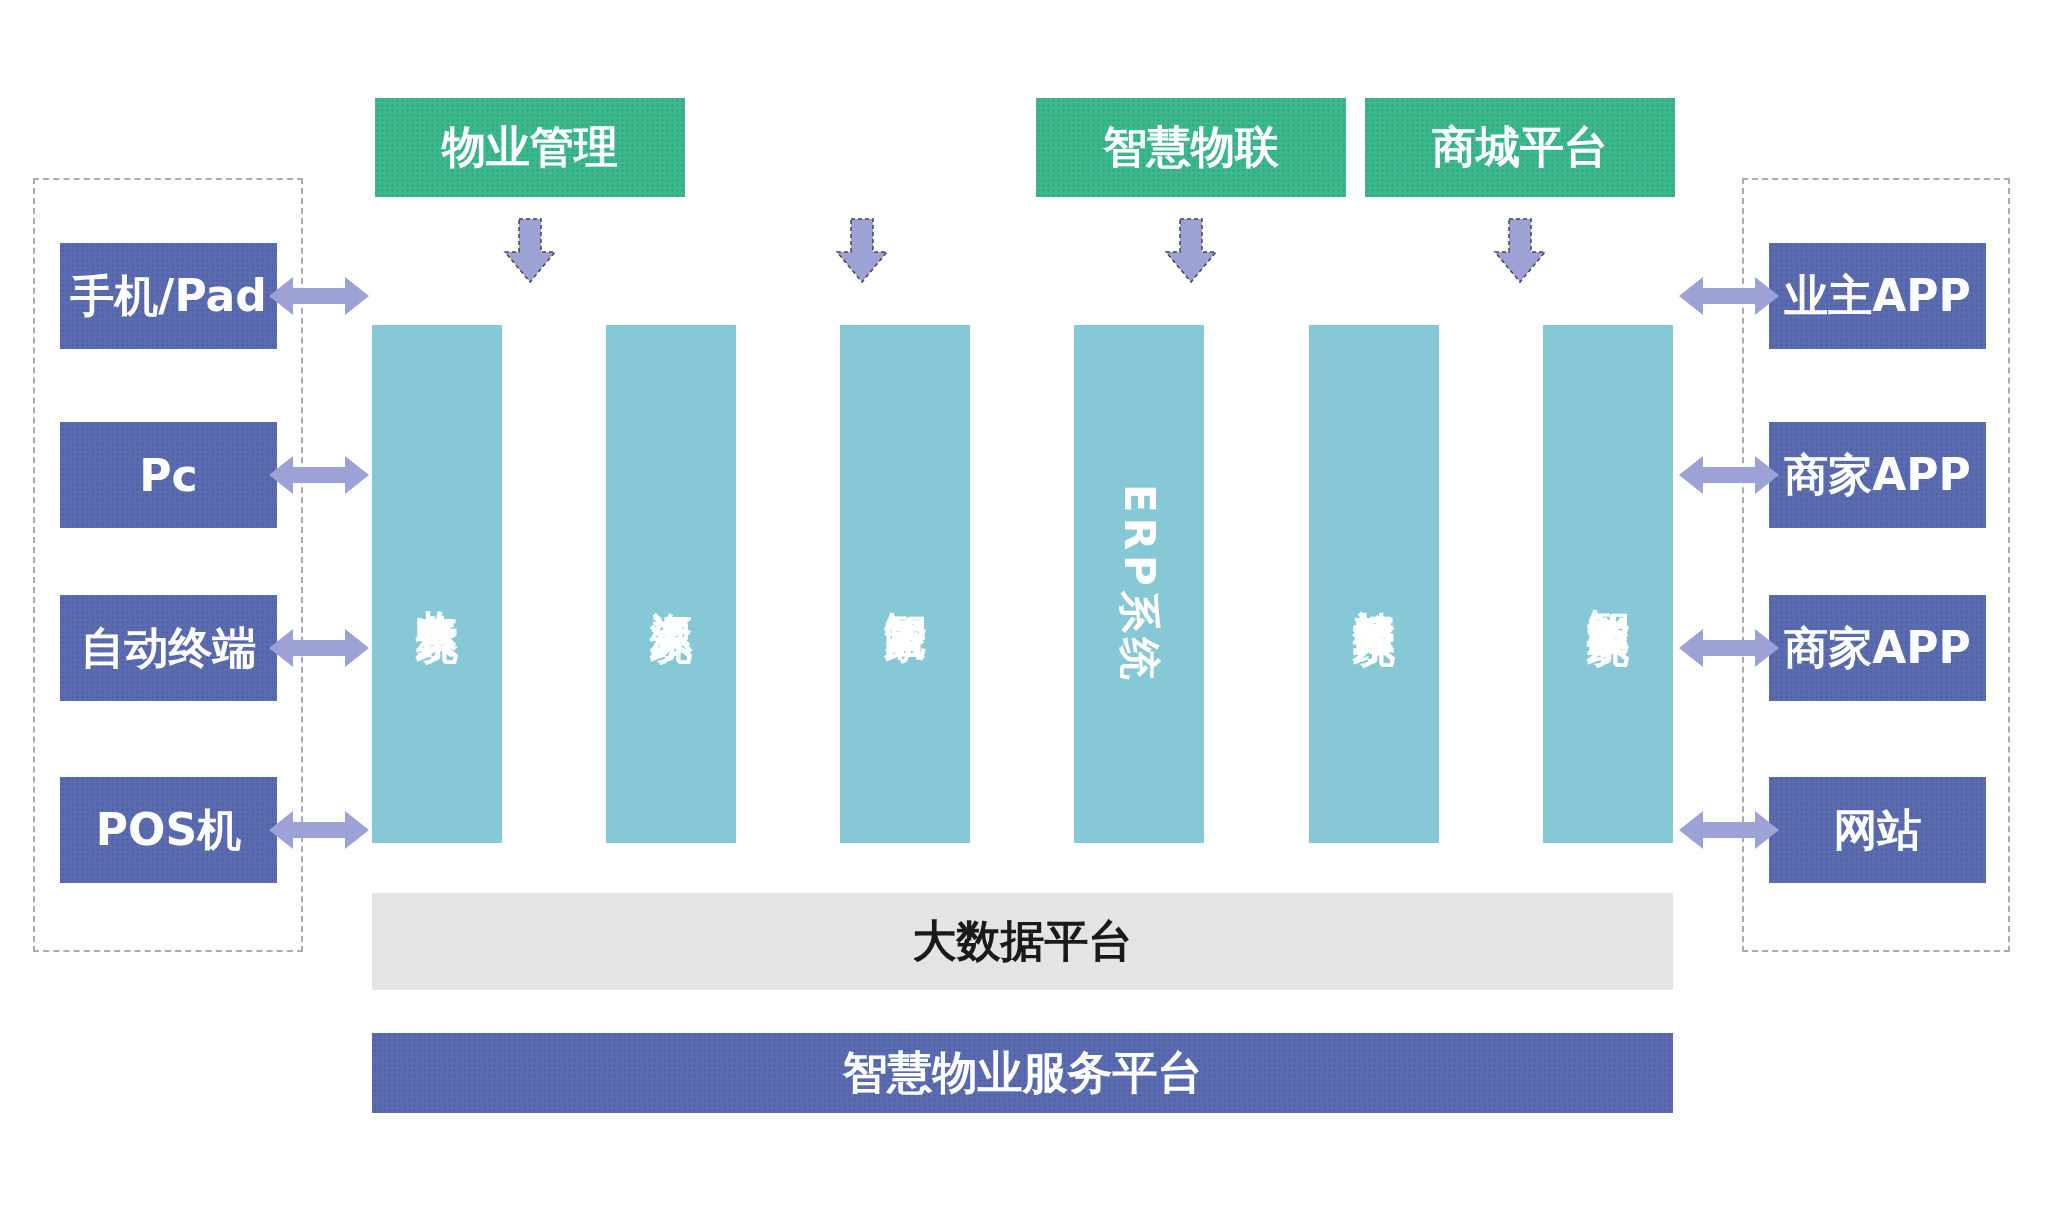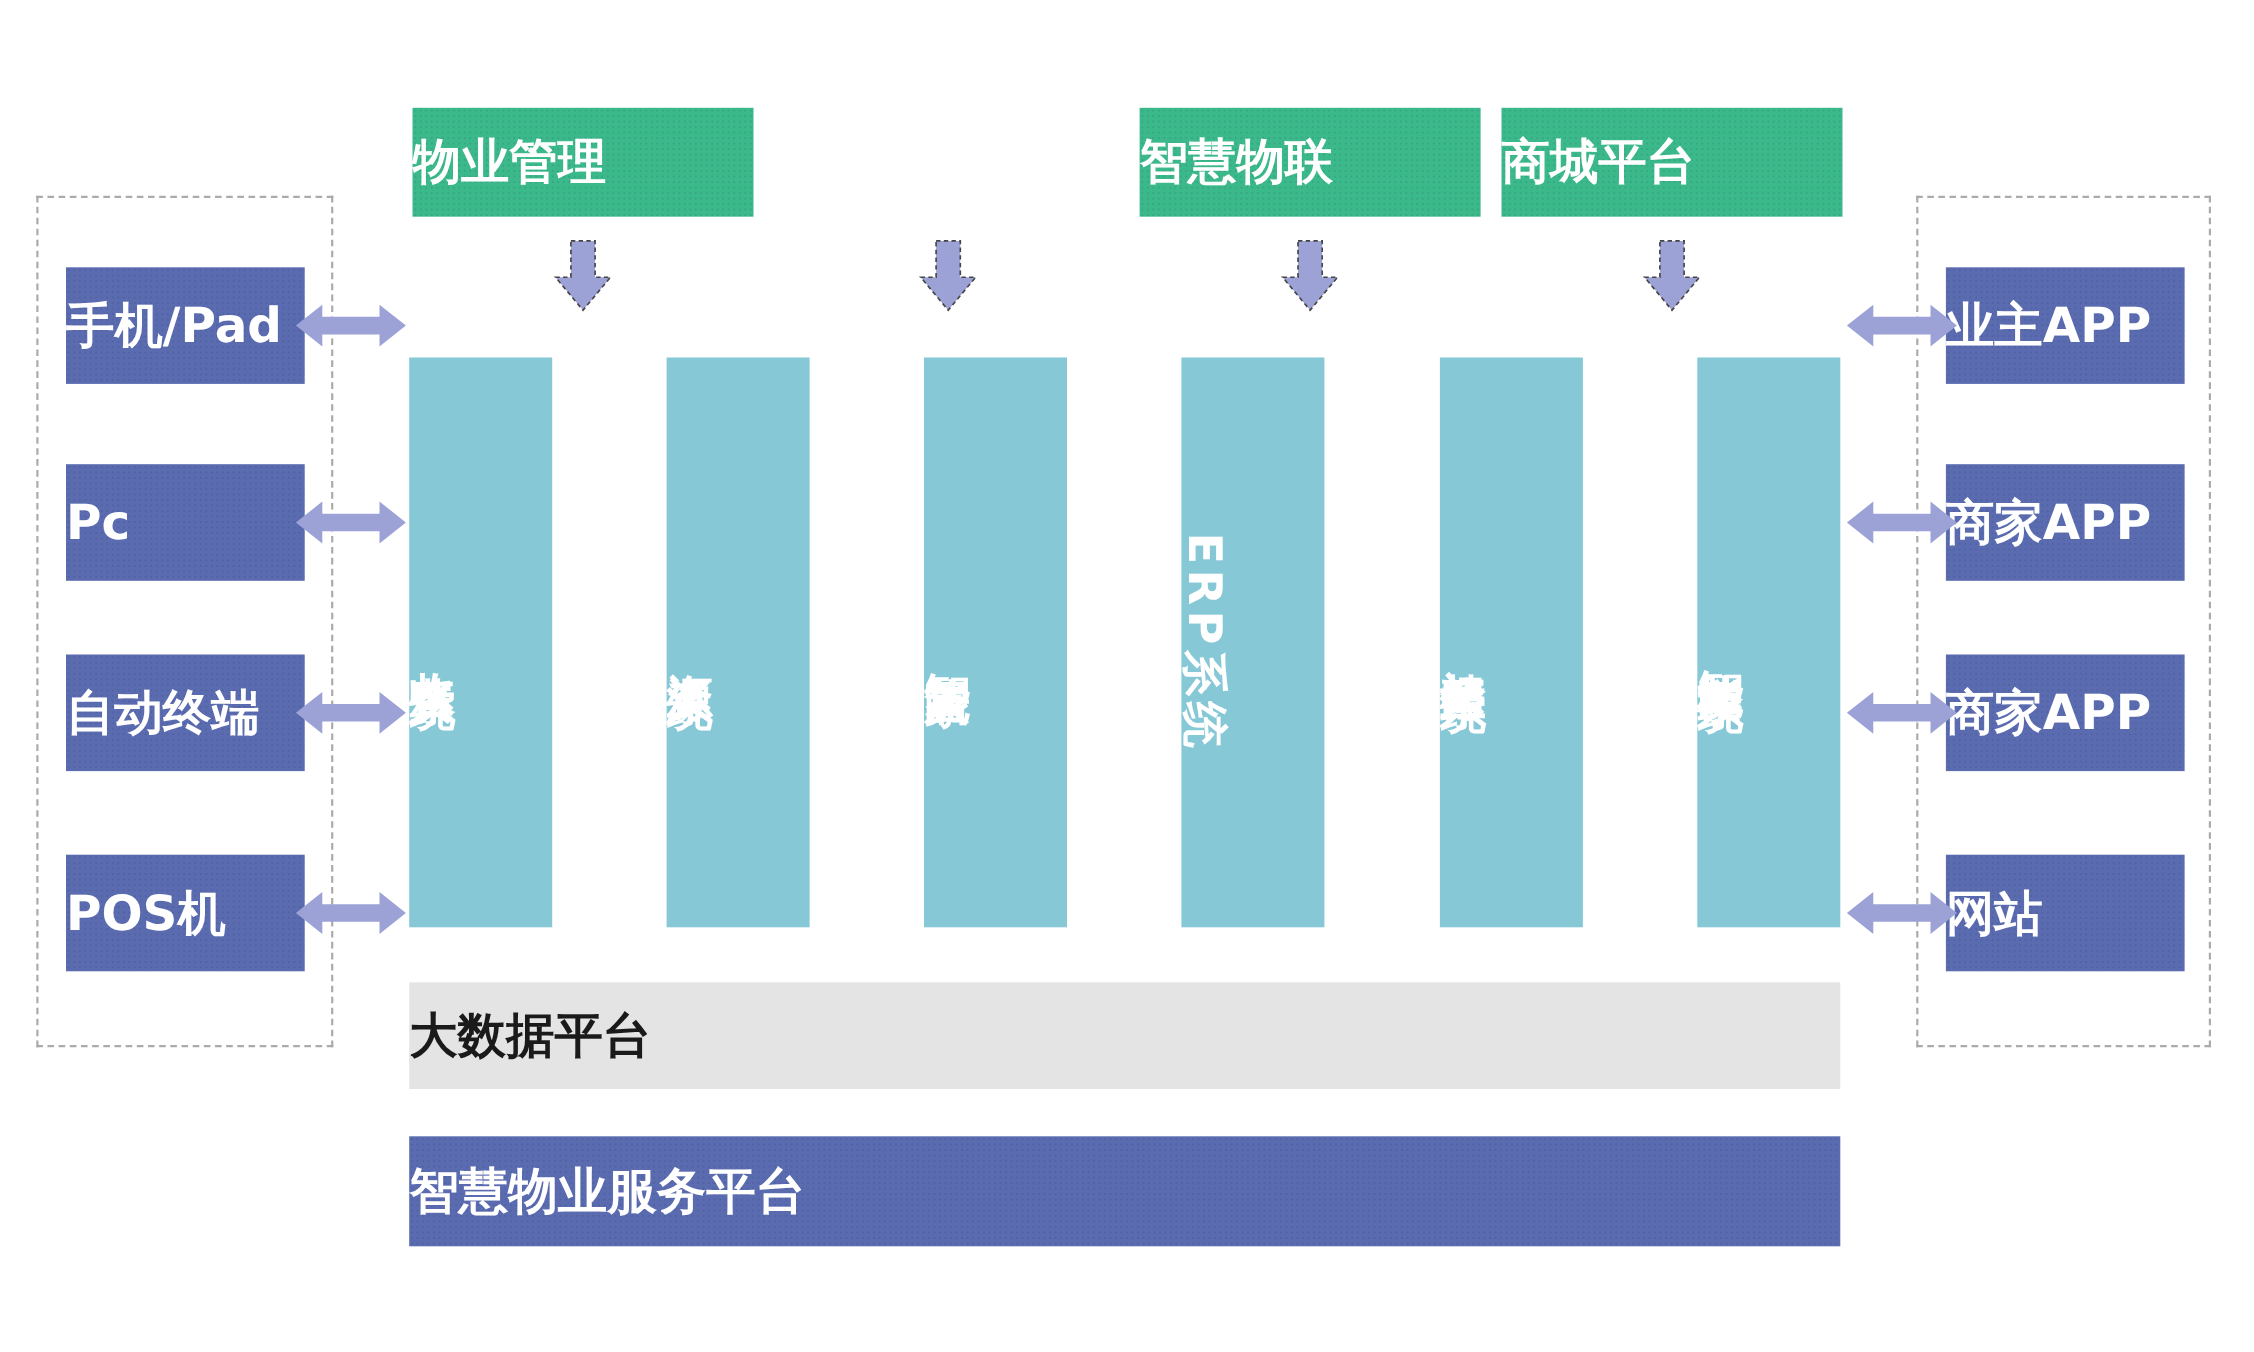--- a/index.html
+++ b/index.html
@@ -16,21 +16,21 @@
   html,body{margin:0;padding:0;background:#ffffff;}
   .canvas{
     position:relative;
     width:2049px;height:1229px;
     background:#ffffff;
     font-family:"DejaVu Sans","Liberation Sans",sans-serif;
     overflow:hidden;
   }
   .box{
     position:absolute;
-    display:flex;align-items:center;
+    display:flex;align-items:center;justify-content:center;
     box-sizing:border-box;
     font-weight:bold;
     text-align:center;
   }
   .textured{
     background-image:radial-gradient(rgba(20,40,80,0.13) 1px, transparent 1.3px);
     background-size:5px 5px;
   }
   .module{
     top:98px;height:99px;width:310px;
@@ -66,21 +66,21 @@
     text-orientation:sideways;
     letter-spacing:5px;
   }
   .platform-gray-bar{
     left:372px;top:893px;width:1301px;height:97px;
     background-color:var(--platform-gray);
     color:var(--text-black);
     font-size:44px;
   }
   .platform-blue-bar{
-    left:372px;top:1033px;width:1301px;height:100px;
+    left:372px;top:1033px;width:1301px;height:80px;
     background-color:var(--platform-blue);
     color:var(--text-white);
     font-size:45px;
   }
   .down-arrow{
     position:absolute;top:218px;width:56px;height:66px;
     color:var(--arrow-purple);
   }
   .h-arrow{
     position:absolute;width:106px;height:52px;

